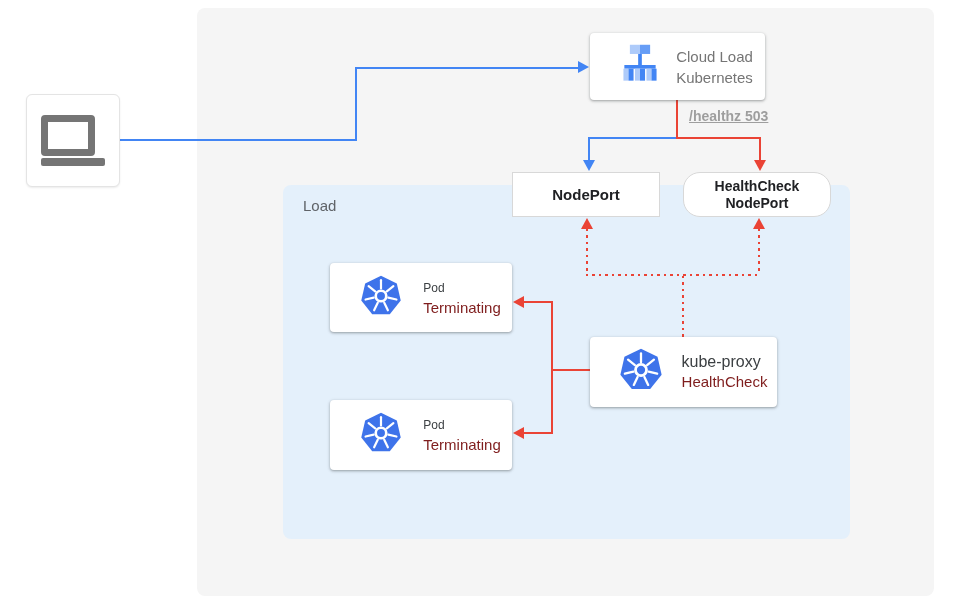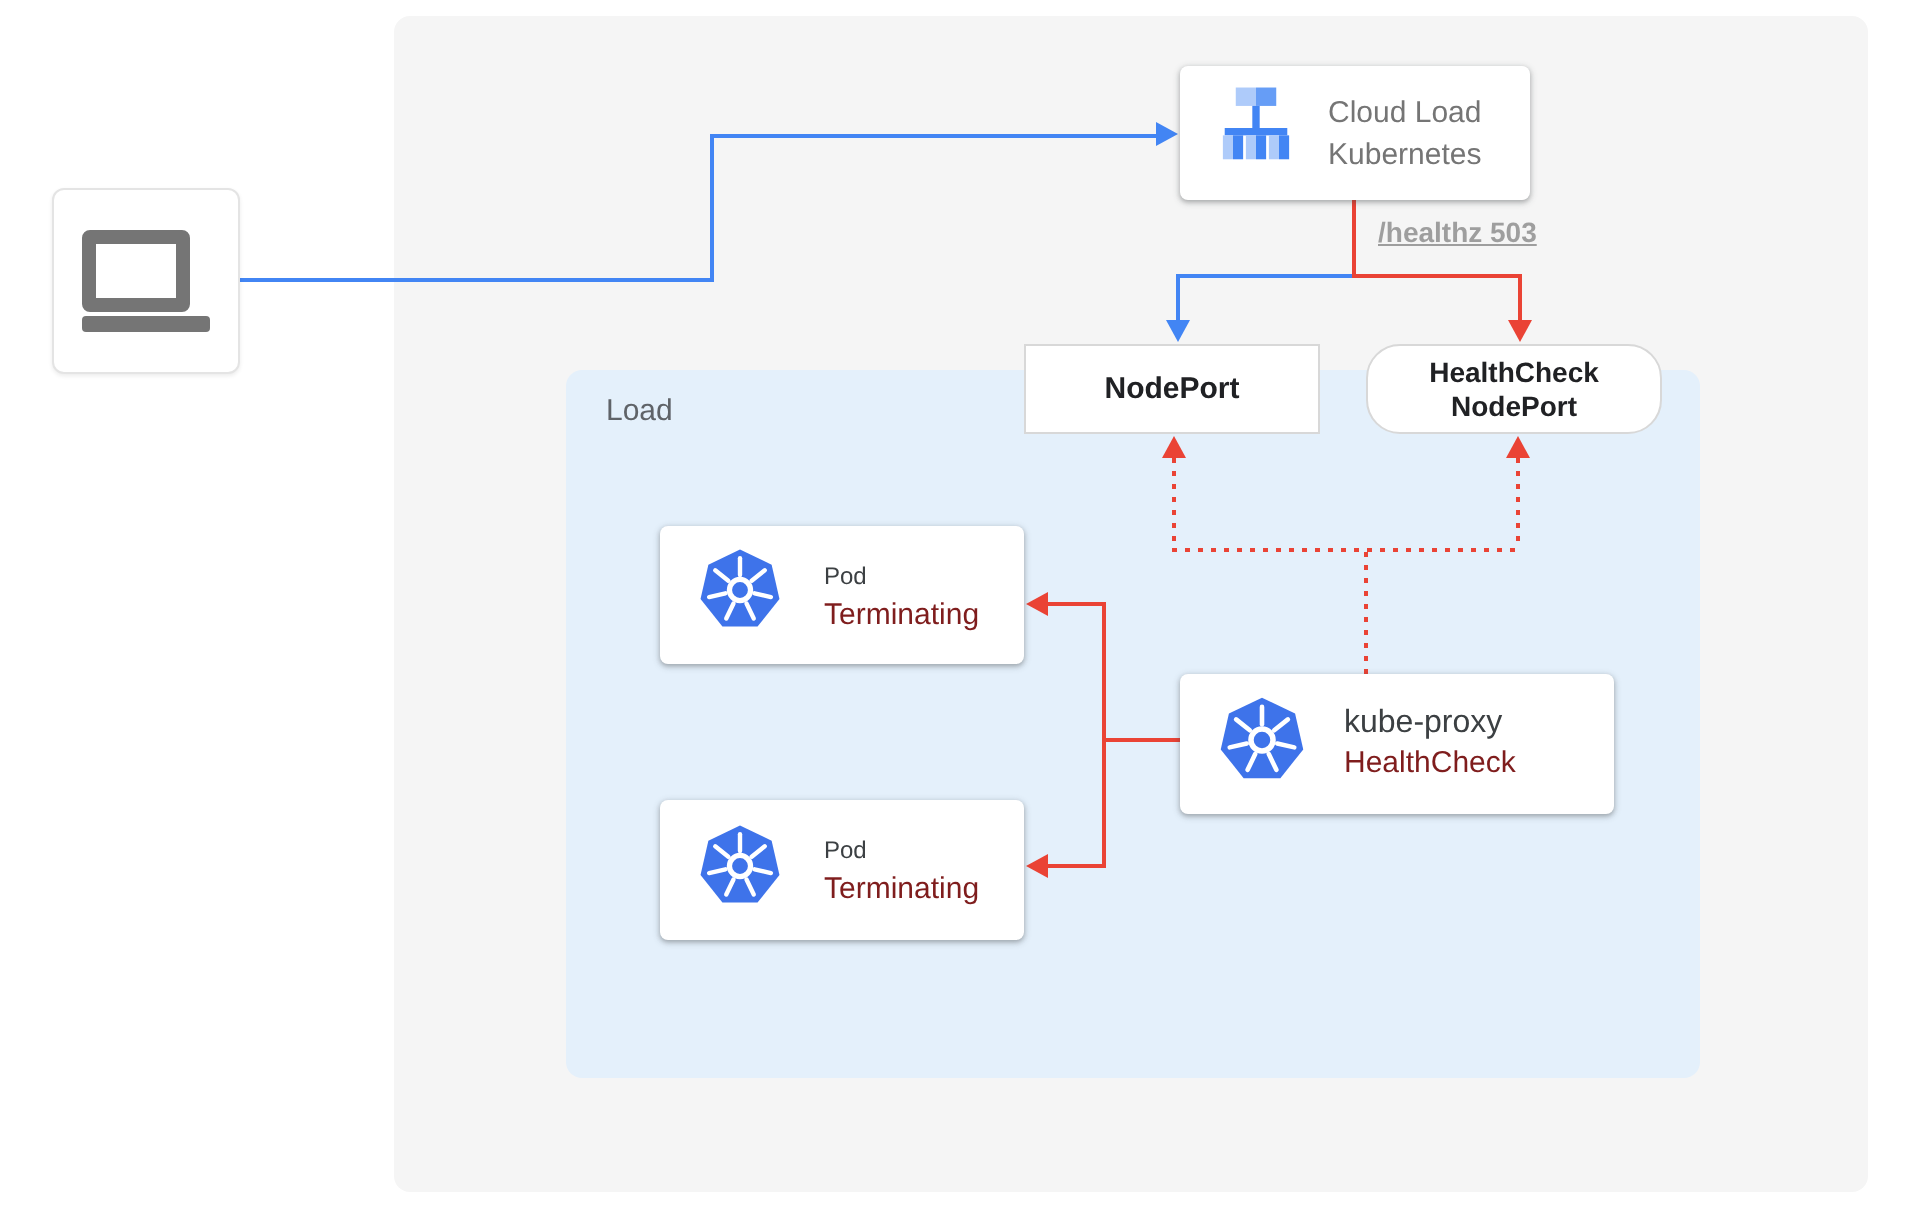--- a/index.html
+++ b/index.html
@@ -34,20 +34,21 @@
   }
   
   .card {
     position: absolute;
     background: #ffffff;
     border-radius: 4px;
     box-shadow: 0 1px 2px rgba(60,64,67,.30), 0 1px 3px 1px rgba(60,64,67,.15);
     display: flex;
     align-items: center;
     z-index: 3;
+    justify-content: center;
   }
   .laptop-card {
     position: absolute;
     left: 26px; top: 94px;
     width: 94px; height: 93px;
     background: #fff;
     border: 1px solid #e4e4e4;
     border-radius: 6px;
     box-shadow: 0 1px 2px rgba(0,0,0,.08);
     display: flex; flex-direction: column;
@@ -80,21 +81,21 @@
     display: flex; flex-direction: column;
     align-items: center; justify-content: center;
     z-index: 3;
   }
   .nodeport-box { left: 512px; top: 172px; width: 148px; height: 45px; }
   .nodeport-box .port-label { font-size: 15px; font-weight: bold; color: #202124; }
   .hcnp-box { left: 683px; top: 172px; width: 148px; height: 45px; border-radius: 17px; }
   .hcnp-box .port-label { font-size: 14px; line-height: 17px; font-weight: bold; color: #202124; text-align: center; }
   .pod-card-1 { left: 330px; top: 263px; width: 182px; height: 69px; padding-left: 18px; gap: 20px; }
   .pod-card-2 { left: 330px; top: 400px; width: 182px; height: 70px; padding-left: 18px; gap: 20px; }
-  .kproxy-card { left: 590px; top: 337px; width: 217px; height: 70px; padding-left: 18px; gap: 18px; }
+  .kproxy-card { left: 590px; top: 337px; width: 187px; height: 70px; padding-left: 18px; gap: 18px; }
   .card-title { font-size: 12px; color: #3c4043; line-height: 20px; }
   .card-sub { font-size: 15px; color: #7f1d1d; line-height: 20px; }
   .kproxy-card .card-title { font-size: 16px; }
   .healthz-label {
     position: absolute;
     left: 689px; top: 108px;
     font-size: 14px;
     font-weight: bold;
     color: #9e9e9e;
     z-index: 3;

